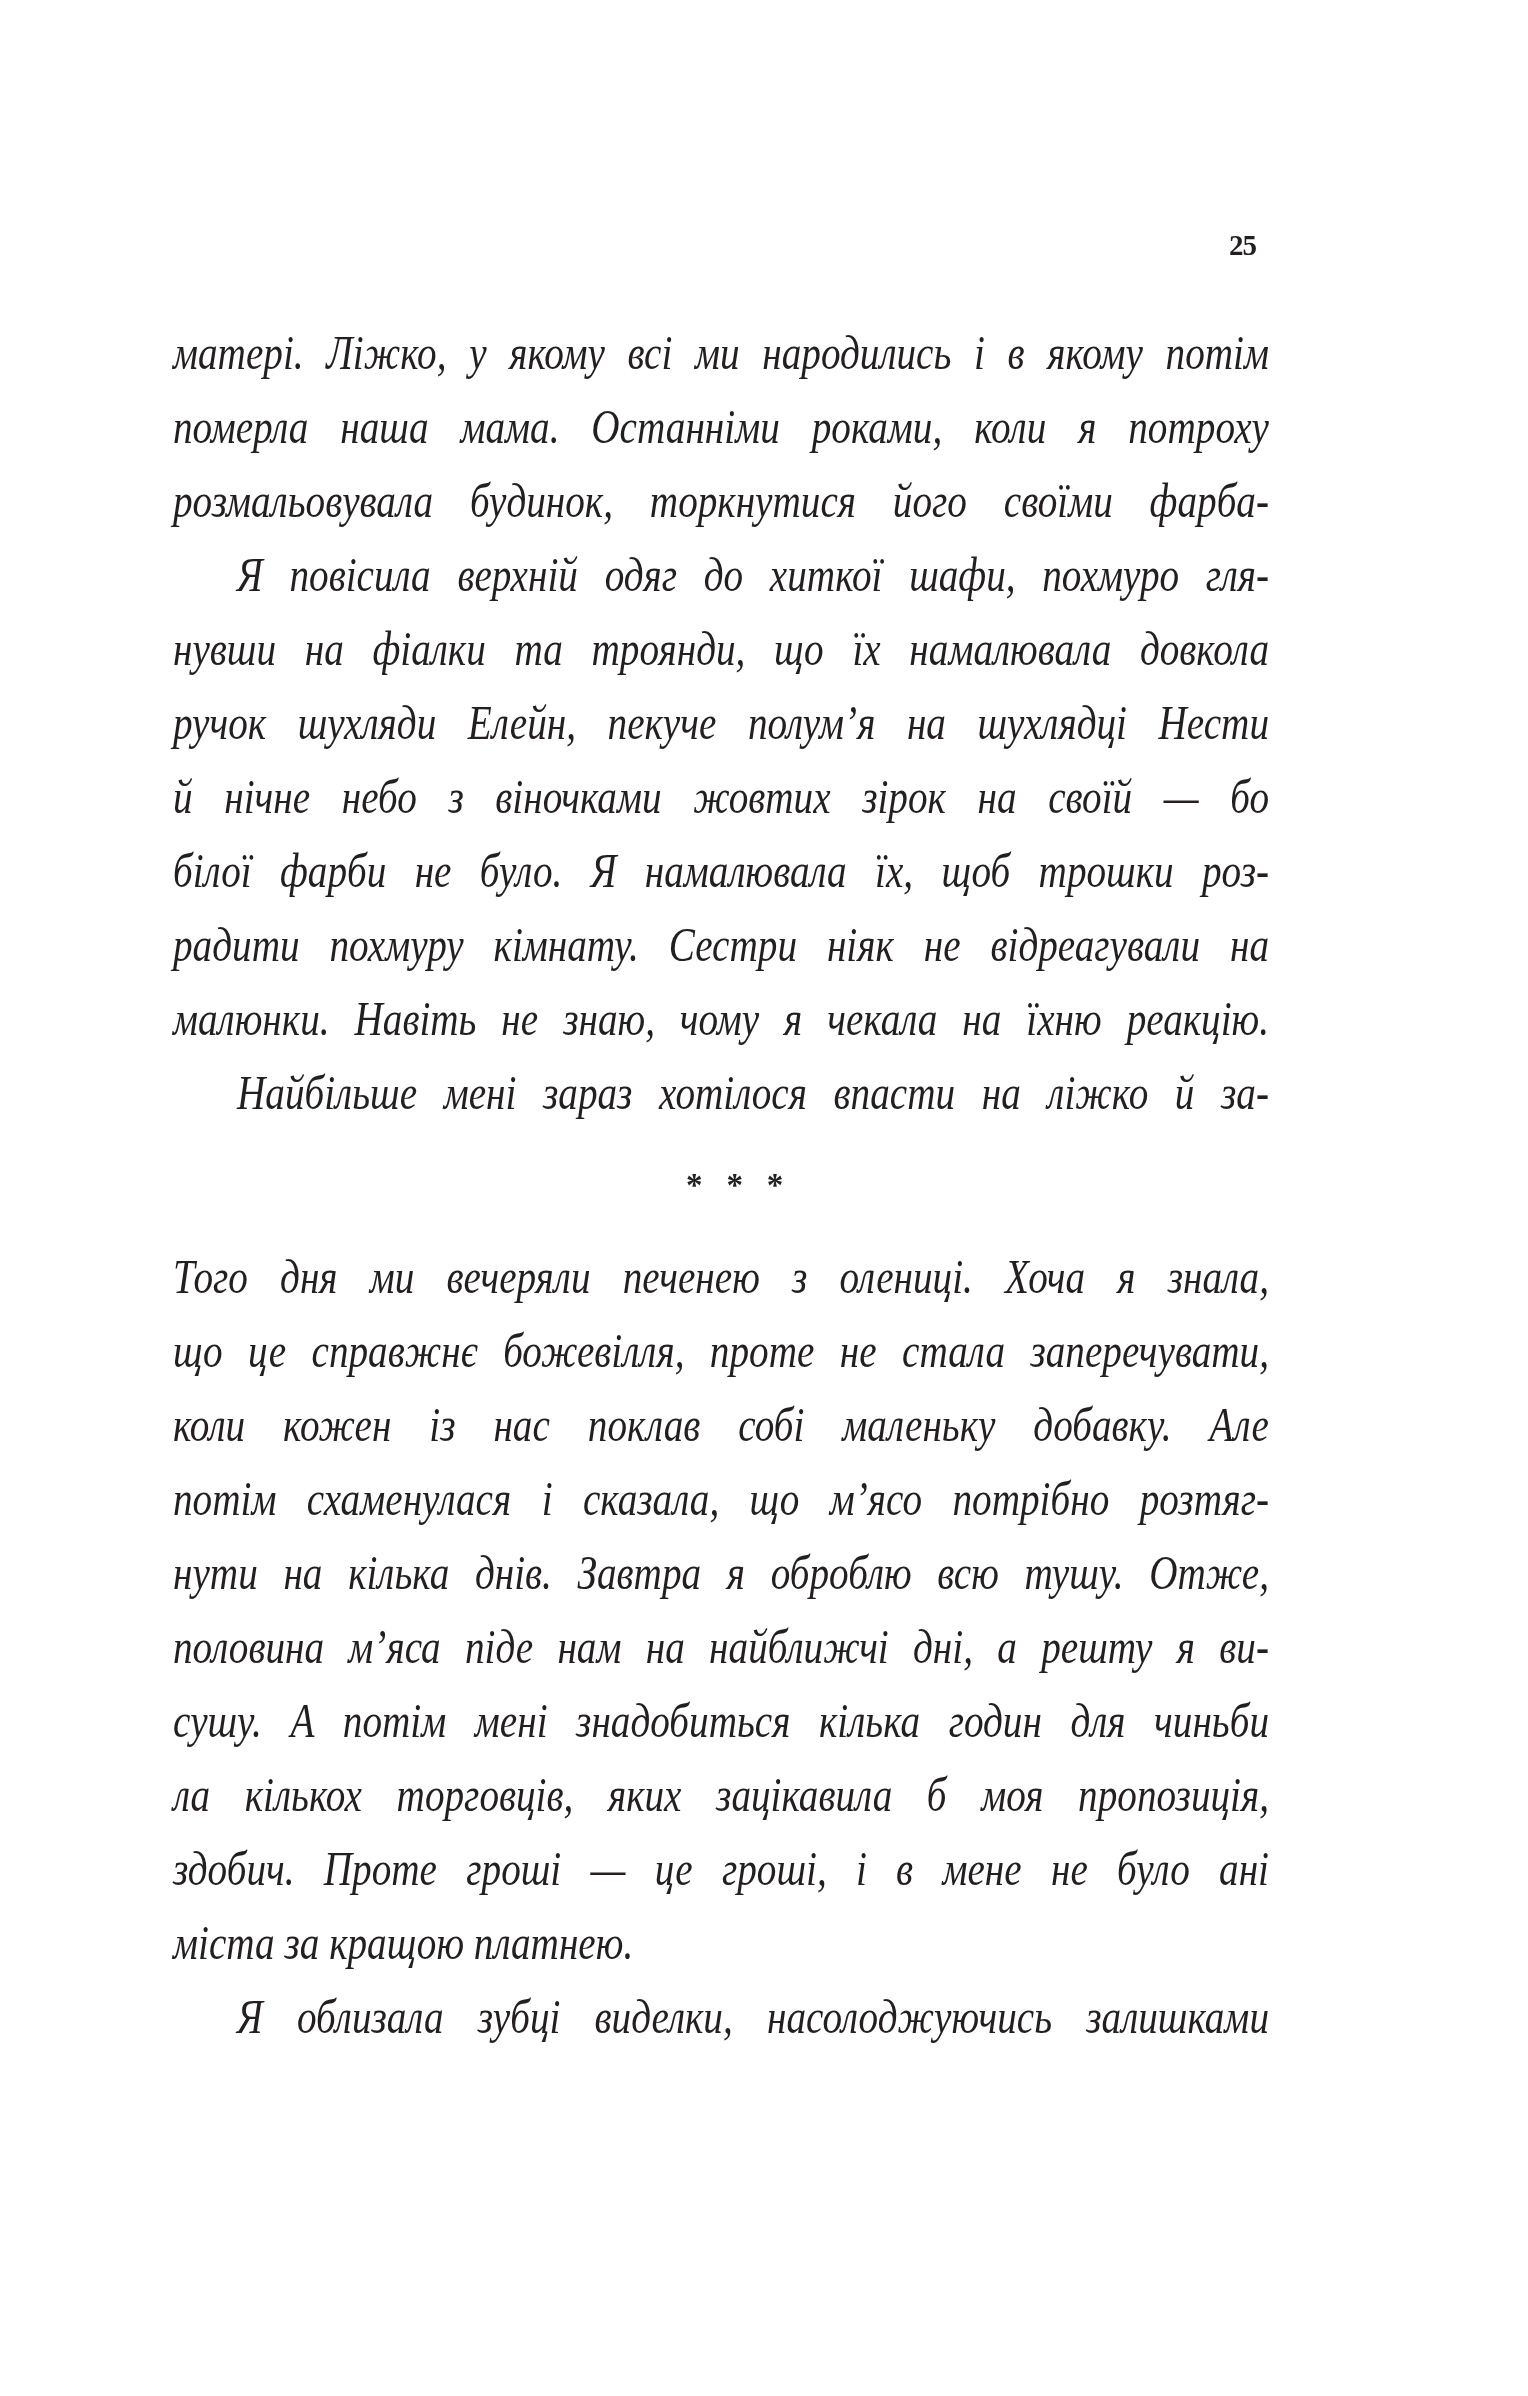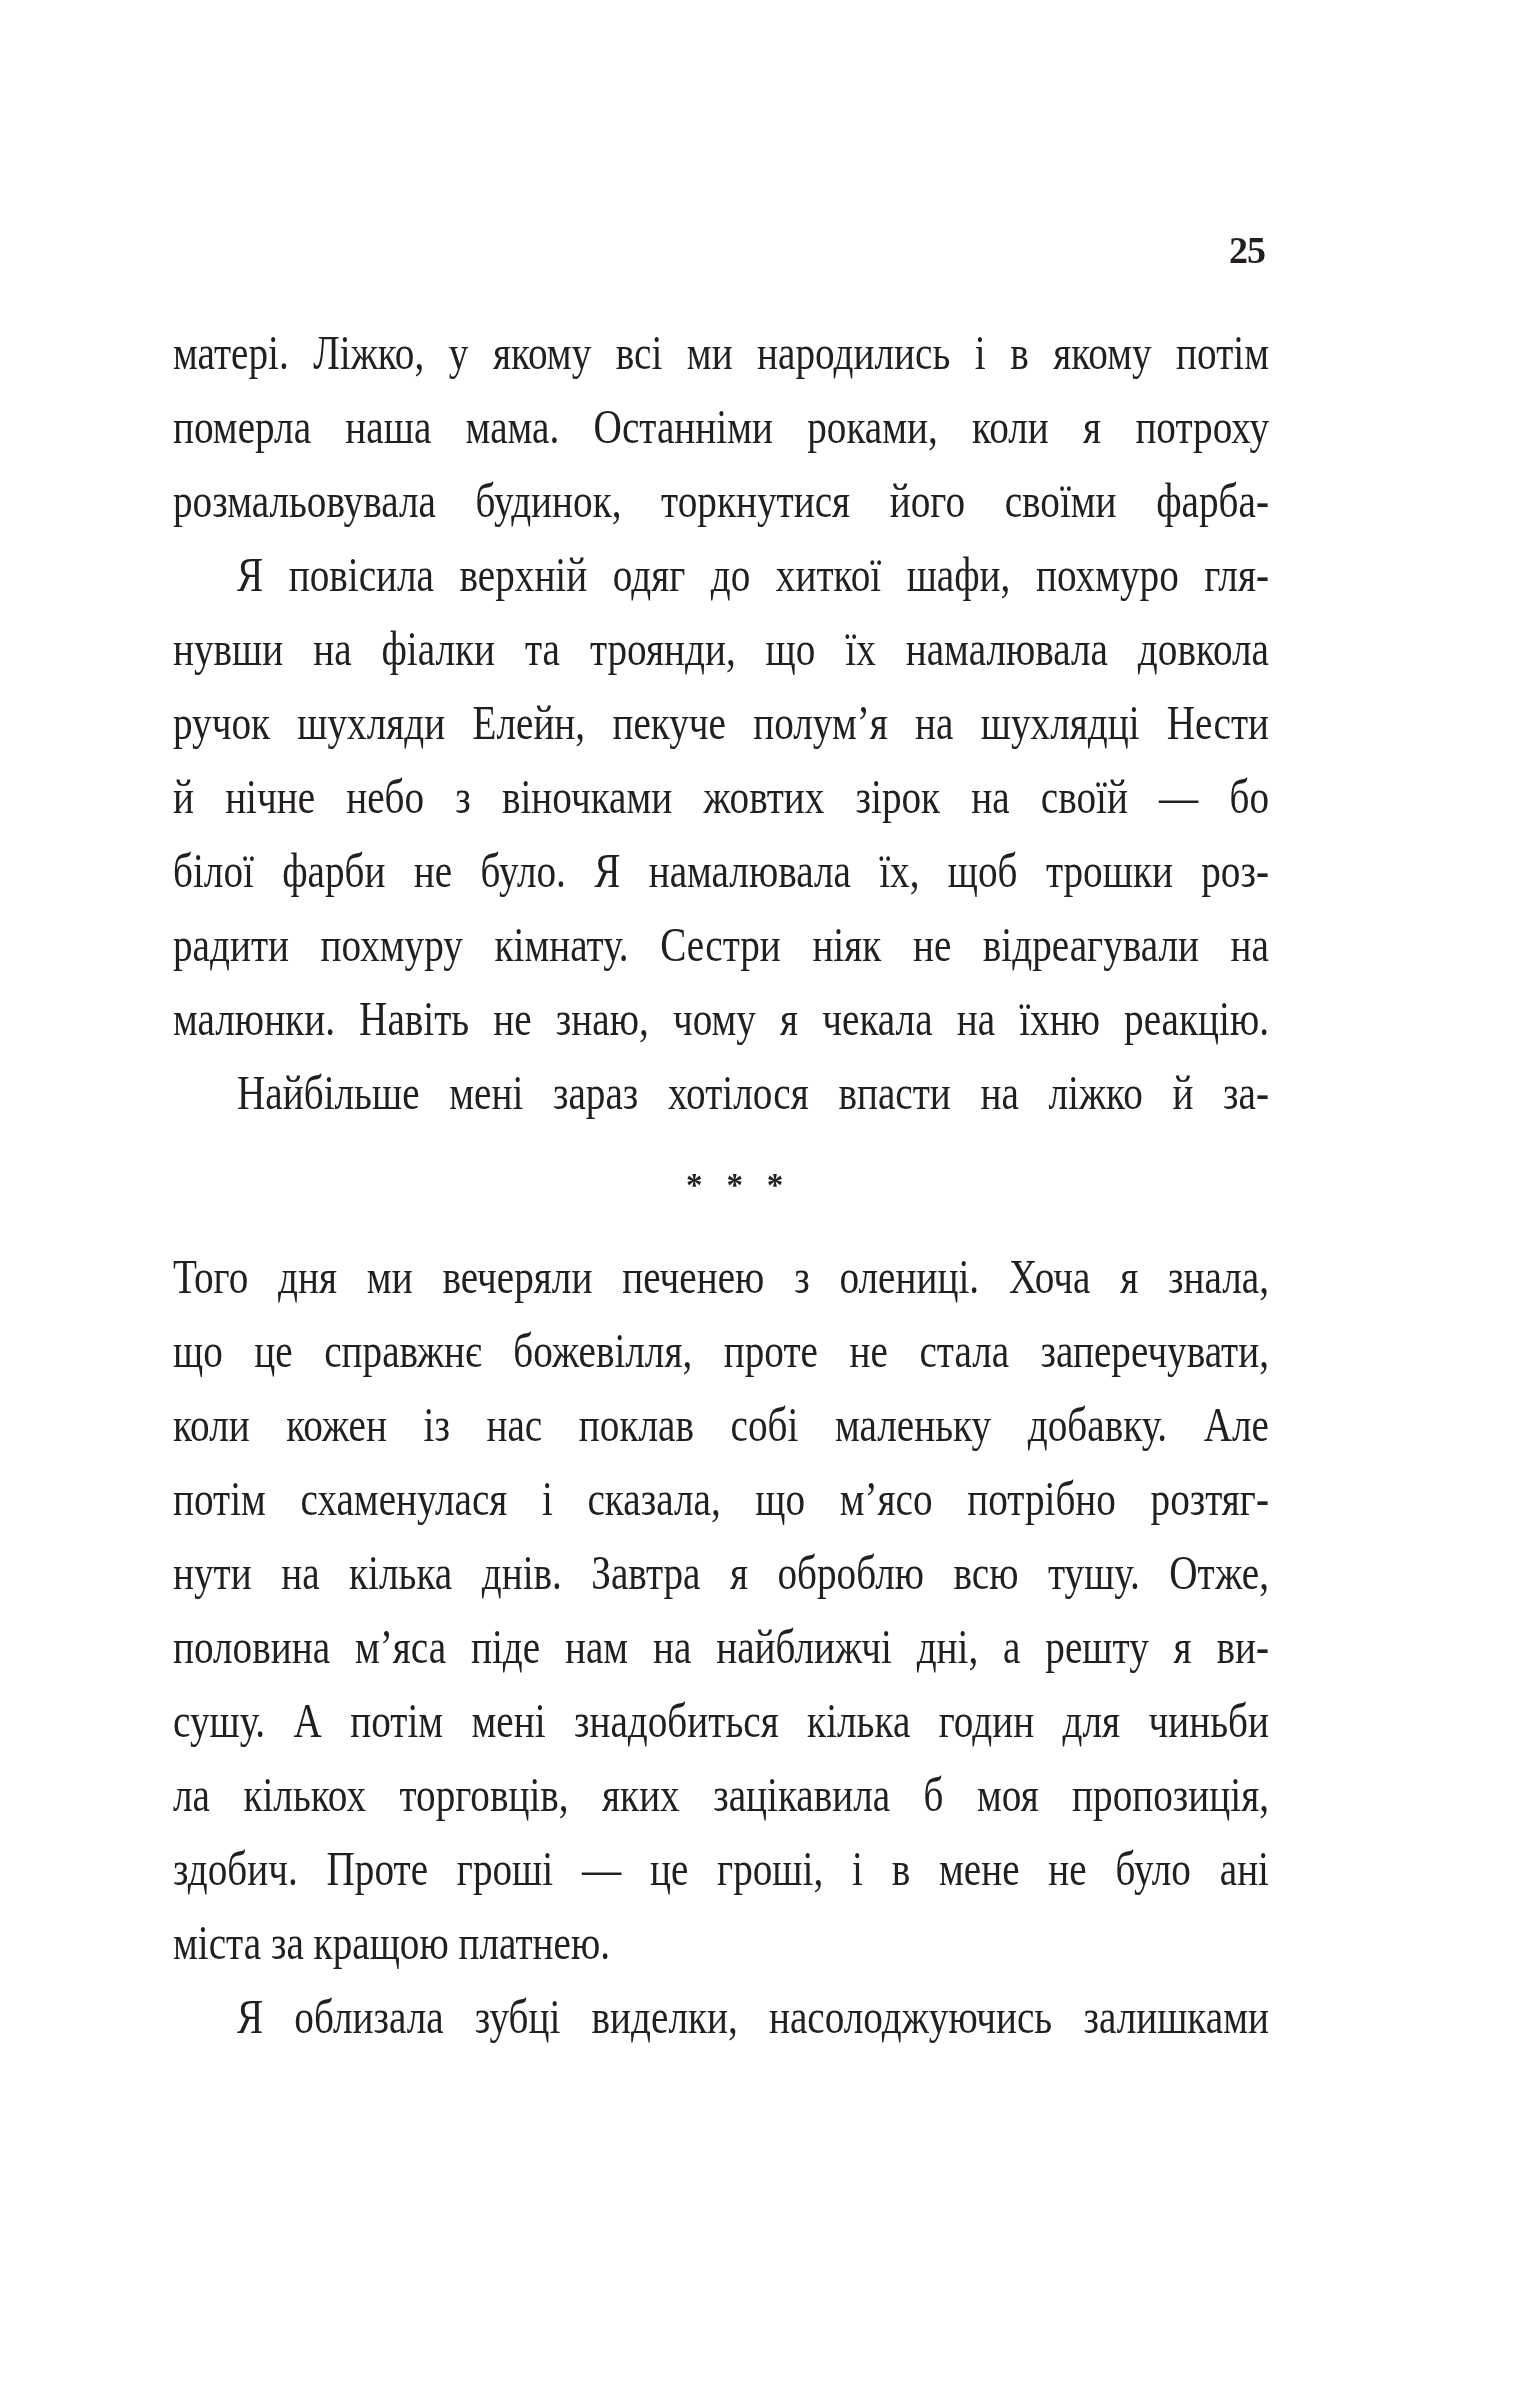--- a/index.html
+++ b/index.html
@@ -12,37 +12,38 @@
       height: 2396px;
       position: relative;
       overflow: hidden;
       font-family: "Liberation Serif", "DejaVu Serif", serif;
       color: #231f20;
     }
     .page-number {
       position: absolute;
       top: 231px;
       left: 1229px;
-      font-size: 38px;
+      font-size: 29px;
       font-weight: bold;
       line-height: 1;
       letter-spacing: -1px;
     }
     .text-block {
       position: absolute;
       left: 173px;
       top: 316px;
       width: 1096px;
     }
     .line {
       display: block;
       height: 74px;
       line-height: 74px;
       white-space: nowrap;
       position: relative;
+      font-style: italic;
     }
     .line .inner {
       display: inline-block;
       font-size: 49px;
       transform-origin: 0 50%;
       transform: scaleX(0.80);
       width: 125%;
       text-align: justify;
       text-align-last: justify;
       white-space: normal;

